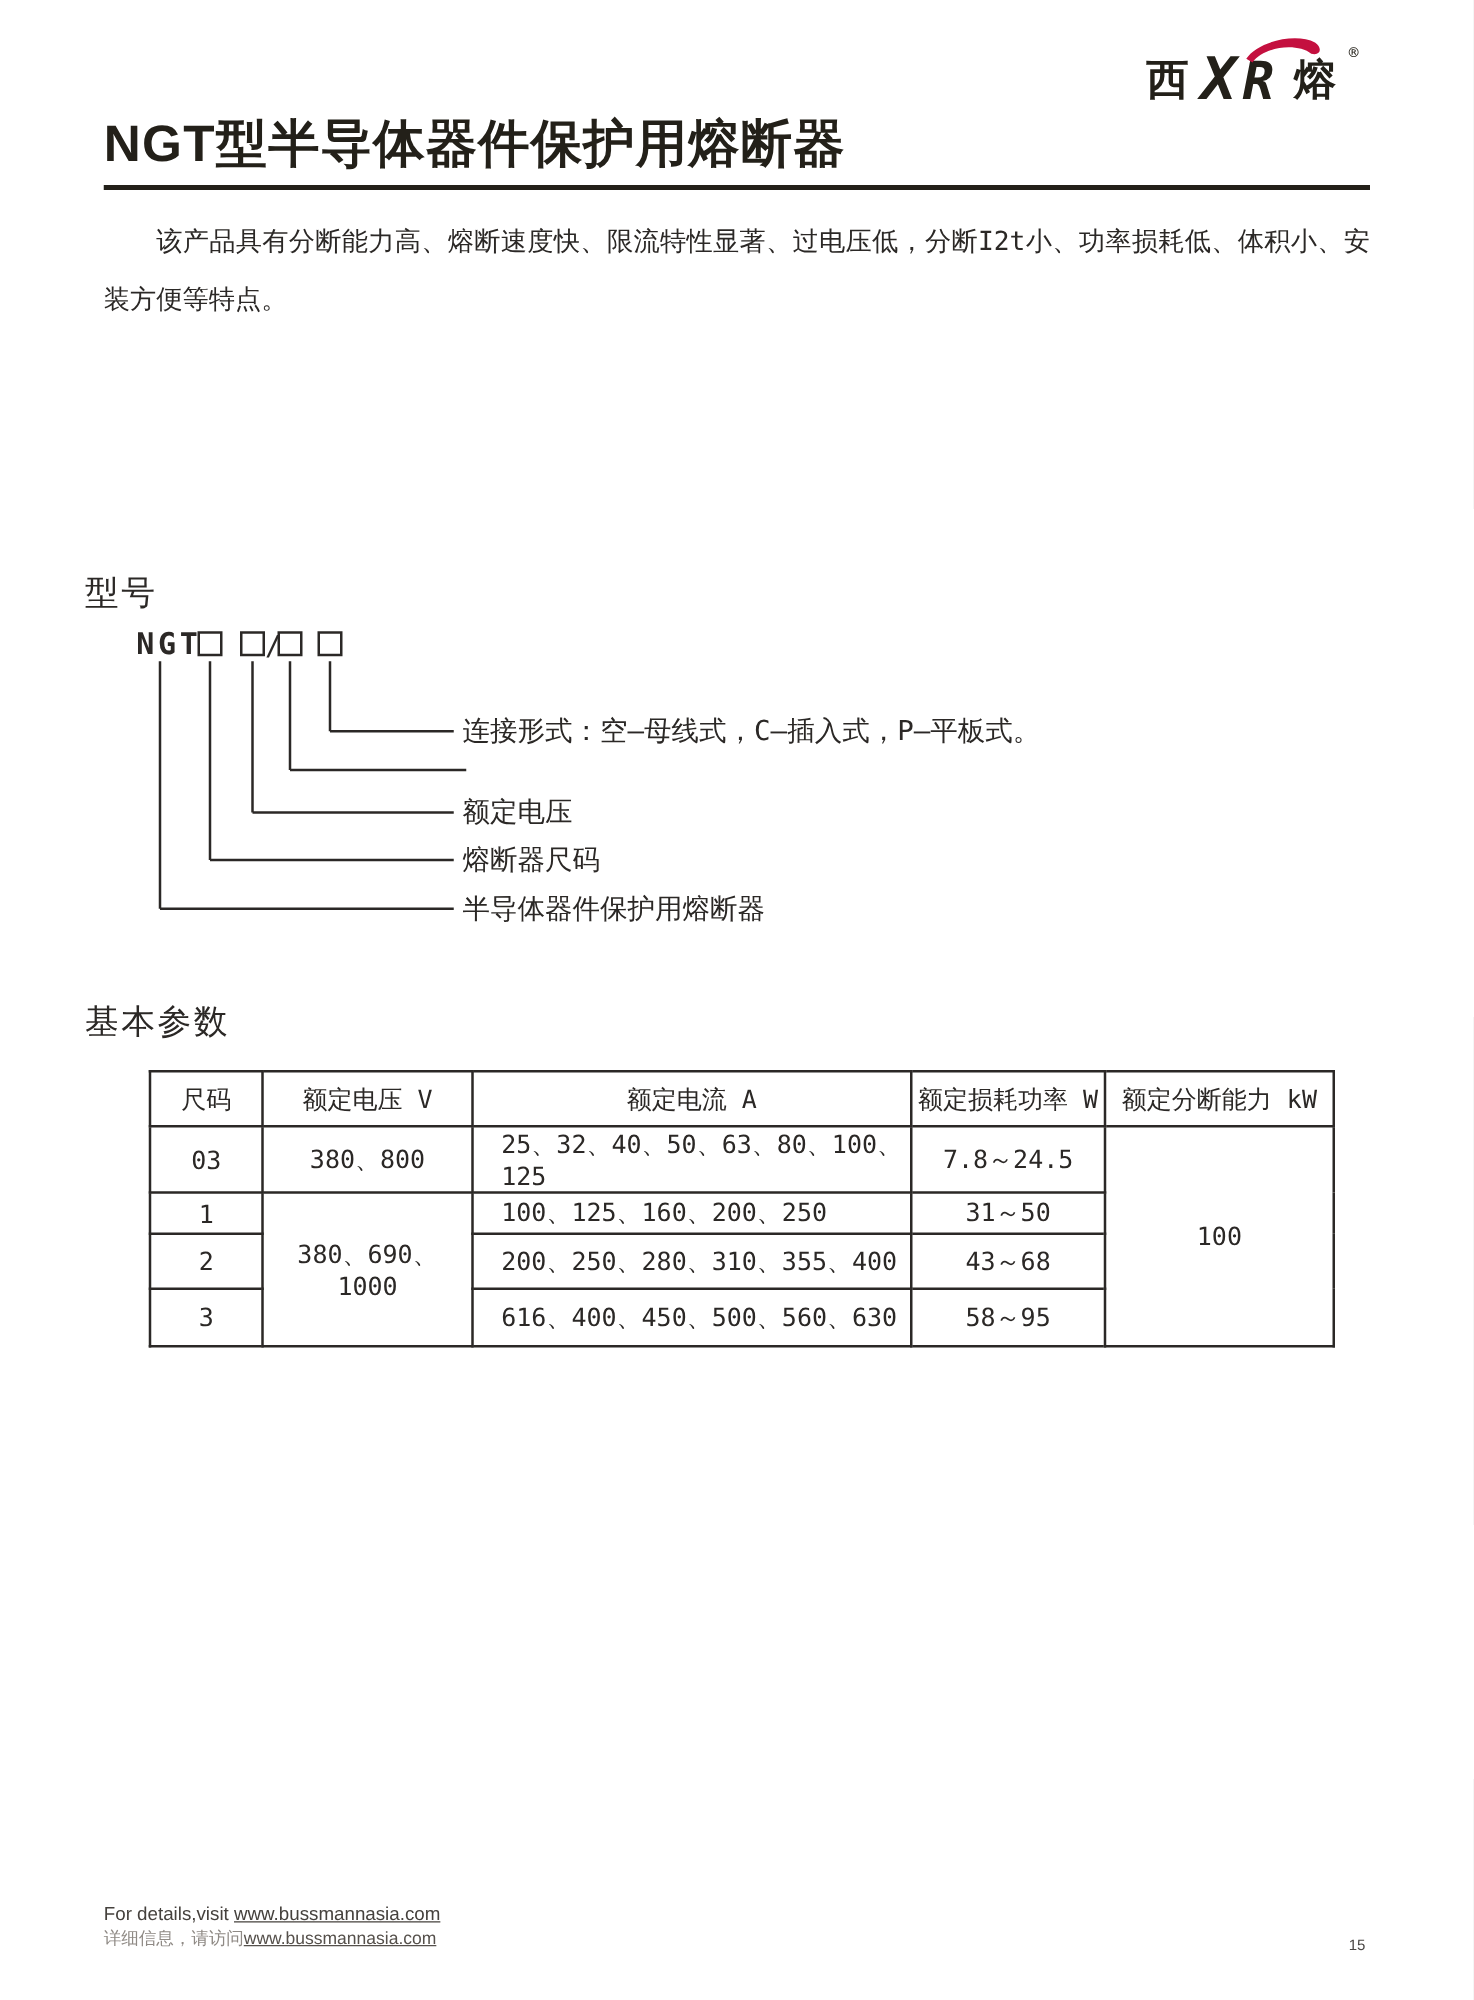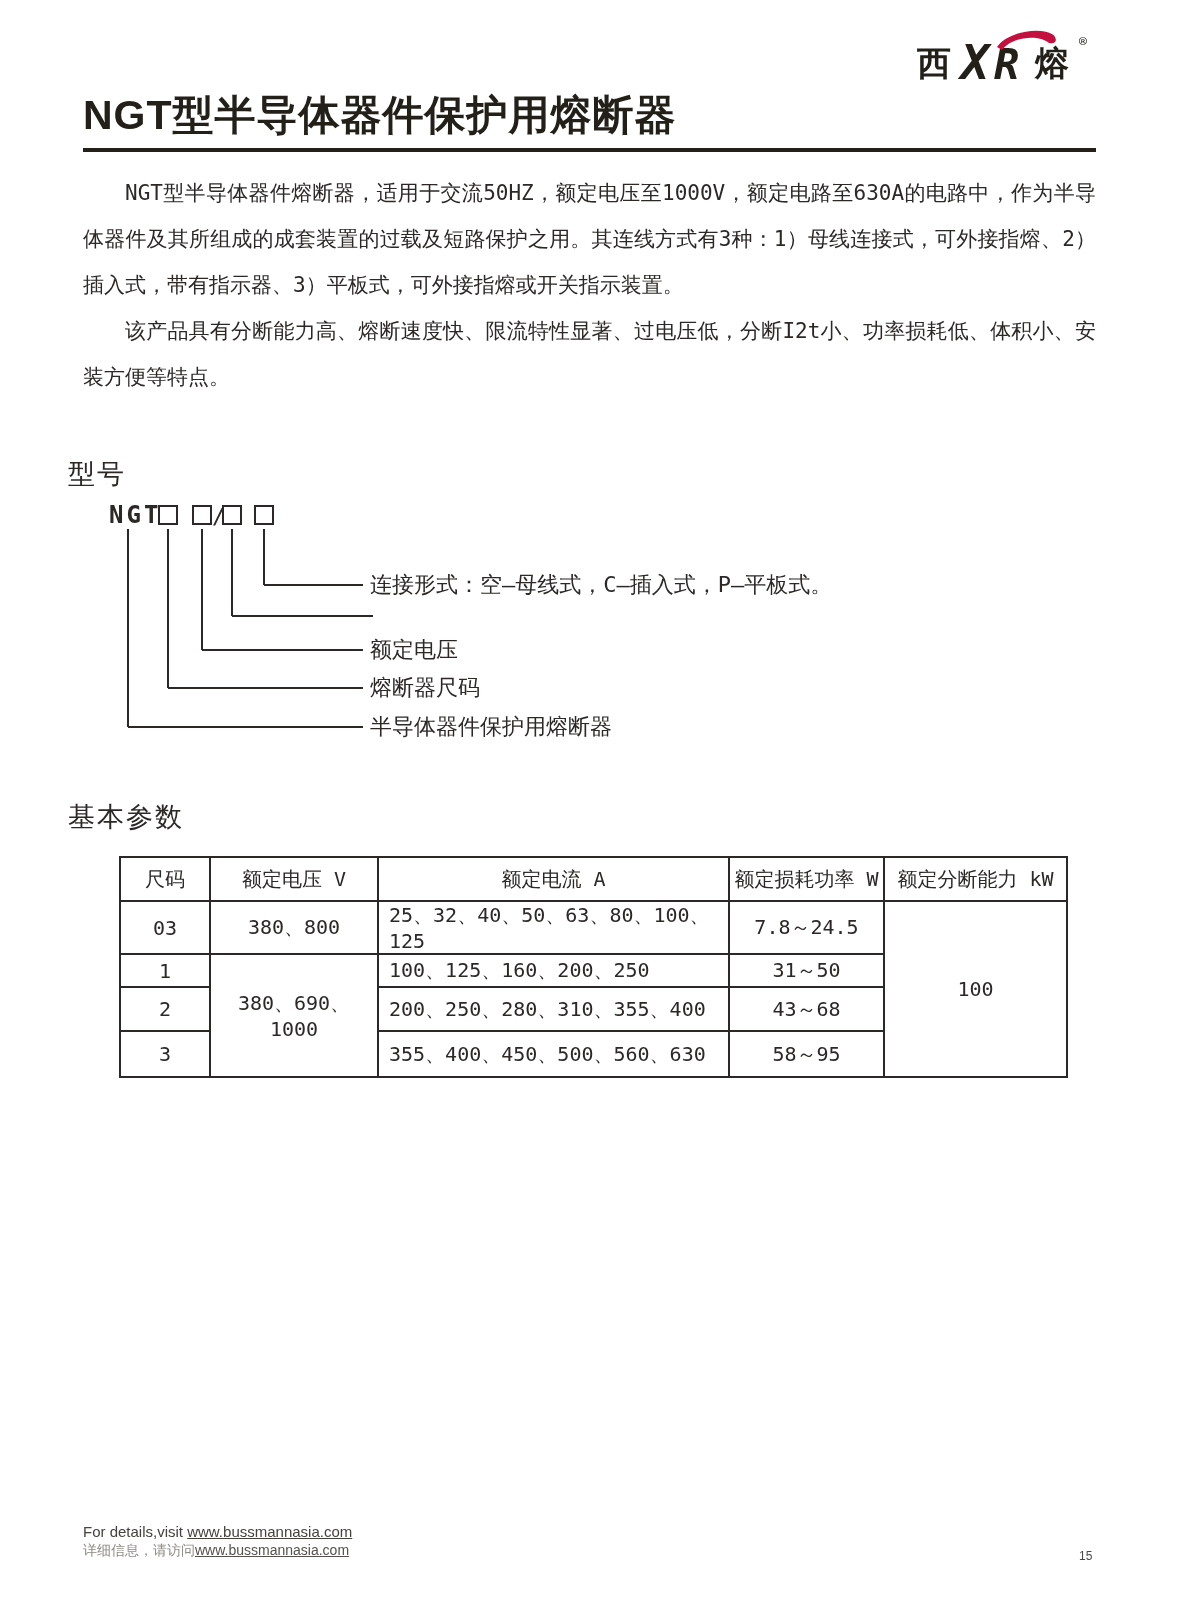--- a/index.html
+++ b/index.html
@@ -56,21 +56,21 @@
   .params-table col.c-size  { width:90px; }
   .params-table col.c-volt  { width:168px; }
   .params-table col.c-curr  { width:351px; }
   .params-table col.c-power { width:155px; }
   .params-table col.c-break { width:183px; }
   .params-table .hrow th { height:44px; }
   .params-table .r0 td { height:38px; }
   .params-table .r1 td { height:33px; }
   .params-table .r2 td { height:44px; }
   .params-table .r3 td { height:46px; }
-  .params-table td.curr { text-align:left; padding-left:10px; }
+  .params-table td.curr { text-align:left; padding-left:22px; }
   
   .note {
     position:absolute; left:83px; top:1072px; width:1013px;
     font-size:21px; color:#2b2826;
   }
   
   .footer {
     position:absolute; left:83px; top:1522px;
     font-family:"Liberation Sans",sans-serif; line-height:19px;
   }
@@ -96,21 +96,20 @@
     <text x="89" y="49" font-size="42" font-weight="bold" font-style="italic" fill="#232019">R</text>
     <path d="M92 17 C101 3 132 -4 147 4 C153 8 152 15 144 13 C133 4 106 7 97 20 Z" fill="#c4103f" stroke="none"></path>
     <text x="130" y="45" font-size="34" font-weight="bold" fill="#232019">熔</text>
     <text x="174" y="16" font-size="13" fill="#232019">®</text>
   </svg>
 
   <h1 class="title">NGT型半导体器件保护用熔断器</h1>
   <div class="title-rule"></div>
 
   <div class="intro">
-    <p>NGT型半导体器件熔断器，适用于交流50HZ，额定电压至1000V，额定电路至630A的电路中，作为半导体器件及其所组成的成套装置的过载及短路保护之用。其连线方式有3种：1）母线连接式，可外接指熔、2）插入式，带有指示器、3）平板式，可外接指熔或开关指示装置。</p>
     <p>该产品具有分断能力高、熔断速度快、限流特性显著、过电压低，分断I2t小、功率损耗低、体积小、安装方便等特点。</p>
   </div>
 
   <h2 class="section-heading heading-model">型号</h2>
 
   <svg class="diagram" width="1013" height="265" viewBox="0 0 1013 265">
 
     <text class="code" x="26" y="26">NGT</text>
     <rect x="76" y="9" width="18" height="18"></rect>
     <rect x="110" y="9" width="18" height="18"></rect>
@@ -168,21 +167,21 @@
       <td class="curr">100、125、160、200、250</td>
       <td>31～50</td>
     </tr>
     <tr class="r2">
       <td>2</td>
       <td class="curr">200、250、280、310、355、400</td>
       <td>43～68</td>
     </tr>
     <tr class="r3">
       <td>3</td>
-      <td class="curr">355、400、450、500、560、630</td>
+      <td class="curr">616、400、450、500、560、630</td>
       <td>58～95</td>
     </tr>
   </tbody>
     </table>
 
 
   <div class="footer">
     <div class="en"><span>For details,visit </span><a>www.bussmannasia.com</a></div>
     <div class="zh"><span>详细信息，请访问</span><a>www.bussmannasia.com</a></div>
   </div>

